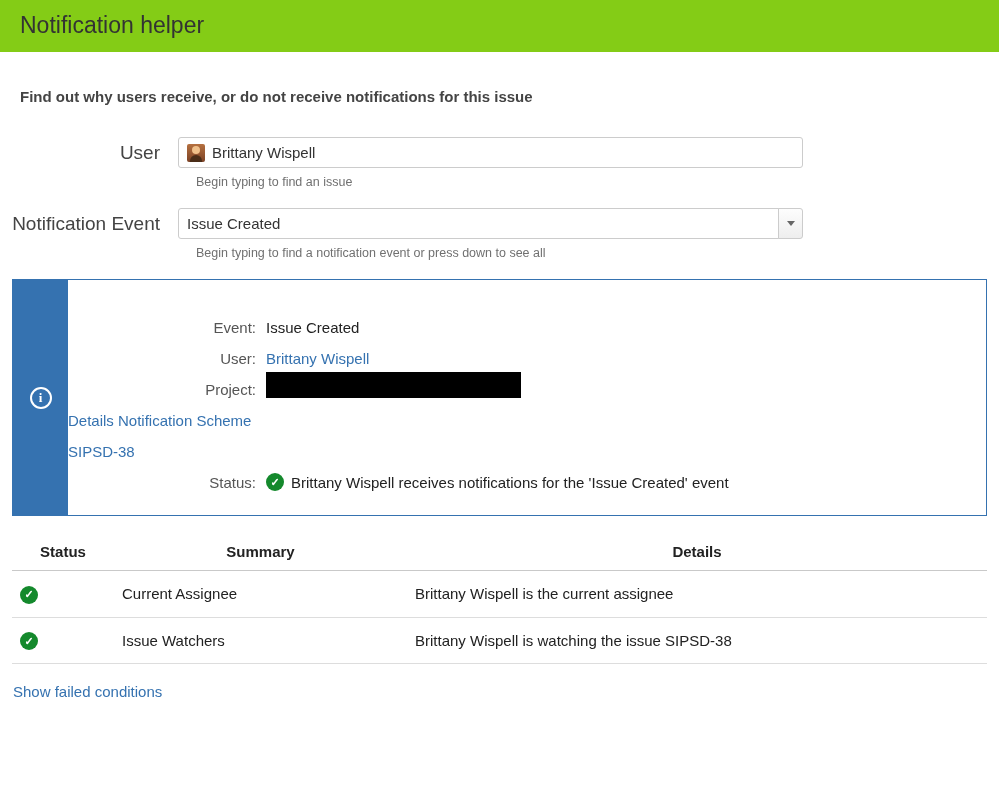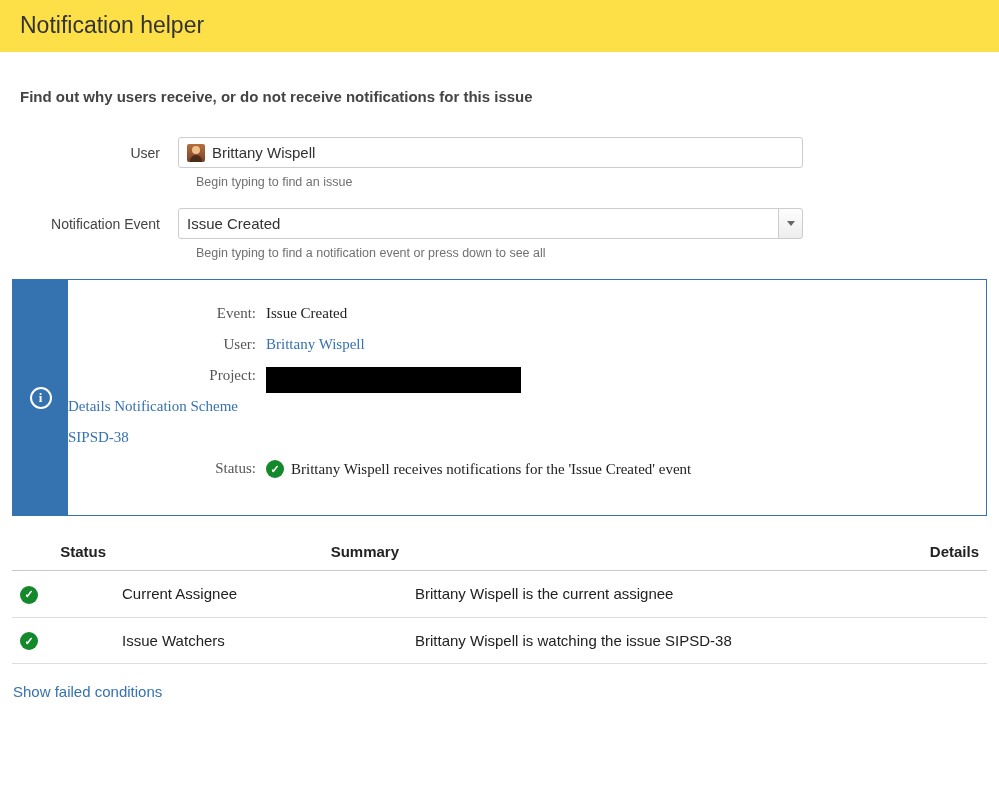--- a/index.html
+++ b/index.html
@@ -6,21 +6,21 @@
   html, body { background: #fff; }
   body {
     width: 999px;
     height: 796px;
     overflow: hidden;
     font-family: "Liberation Sans", sans-serif;
     color: #333;
   }
   
   .page-header {
-    background: #fde047;
+    background: #84cc16;
     padding: 12px 20px 13px 20px;
   }
   .page-header h1 {
     font-size: 23px;
     font-weight: 500;
     color: #333;
   }
   
   .intro {
     margin: 36px 20px 32px 20px;
@@ -31,21 +31,21 @@
   
   .nh-form { margin-left: 0; }
   .form-row {
     display: flex;
     align-items: center;
   }
   .form-label {
     width: 178px;
     text-align: right;
     padding-right: 18px;
-    font-size: 14px;
+    font-size: 19px;
     color: #444;
   }
   .field-wrap {
     display: flex;
     width: 625px;
   }
   .field {
     display: flex;
     align-items: center;
     height: 31px;
@@ -135,24 +135,23 @@
     align-items: center;
     justify-content: center;
     font-family: "Liberation Serif", serif;
   }
   .info-content {
     padding: 25px 0 24px 0;
     flex: 1 1 auto;
   }
   .info-row {
     display: flex;
-    align-items: flex-start;
+    align-items: flex-end;
     min-height: 31px;
     font-size: 15px;
-    font-family: Liberation Serif, serif;
   }
   .info-label {
     width: 198px;
     text-align: right;
     padding-right: 10px;
     color: #555;
     flex: 0 0 auto;
   }
   .info-value { color: #222; }
   a.link, .link {
@@ -183,21 +182,21 @@
   }
   .status-inline { display: flex; align-items: center; }
   
   .cond-table {
     width: 975px;
     margin: 19px 12px 0 12px;
     border-collapse: collapse;
     font-size: 15px;
   }
   .cond-table th {
-    text-align: right;
+    text-align: center;
     font-weight: bold;
     color: #222;
     padding: 8px 8px 10px 8px;
     border-bottom: 1px solid #c9c9c9;
   }
   .cond-table td {
     padding: 13px 8px;
     border-bottom: 1px solid #ddd;
     color: #222;
     vertical-align: middle;

